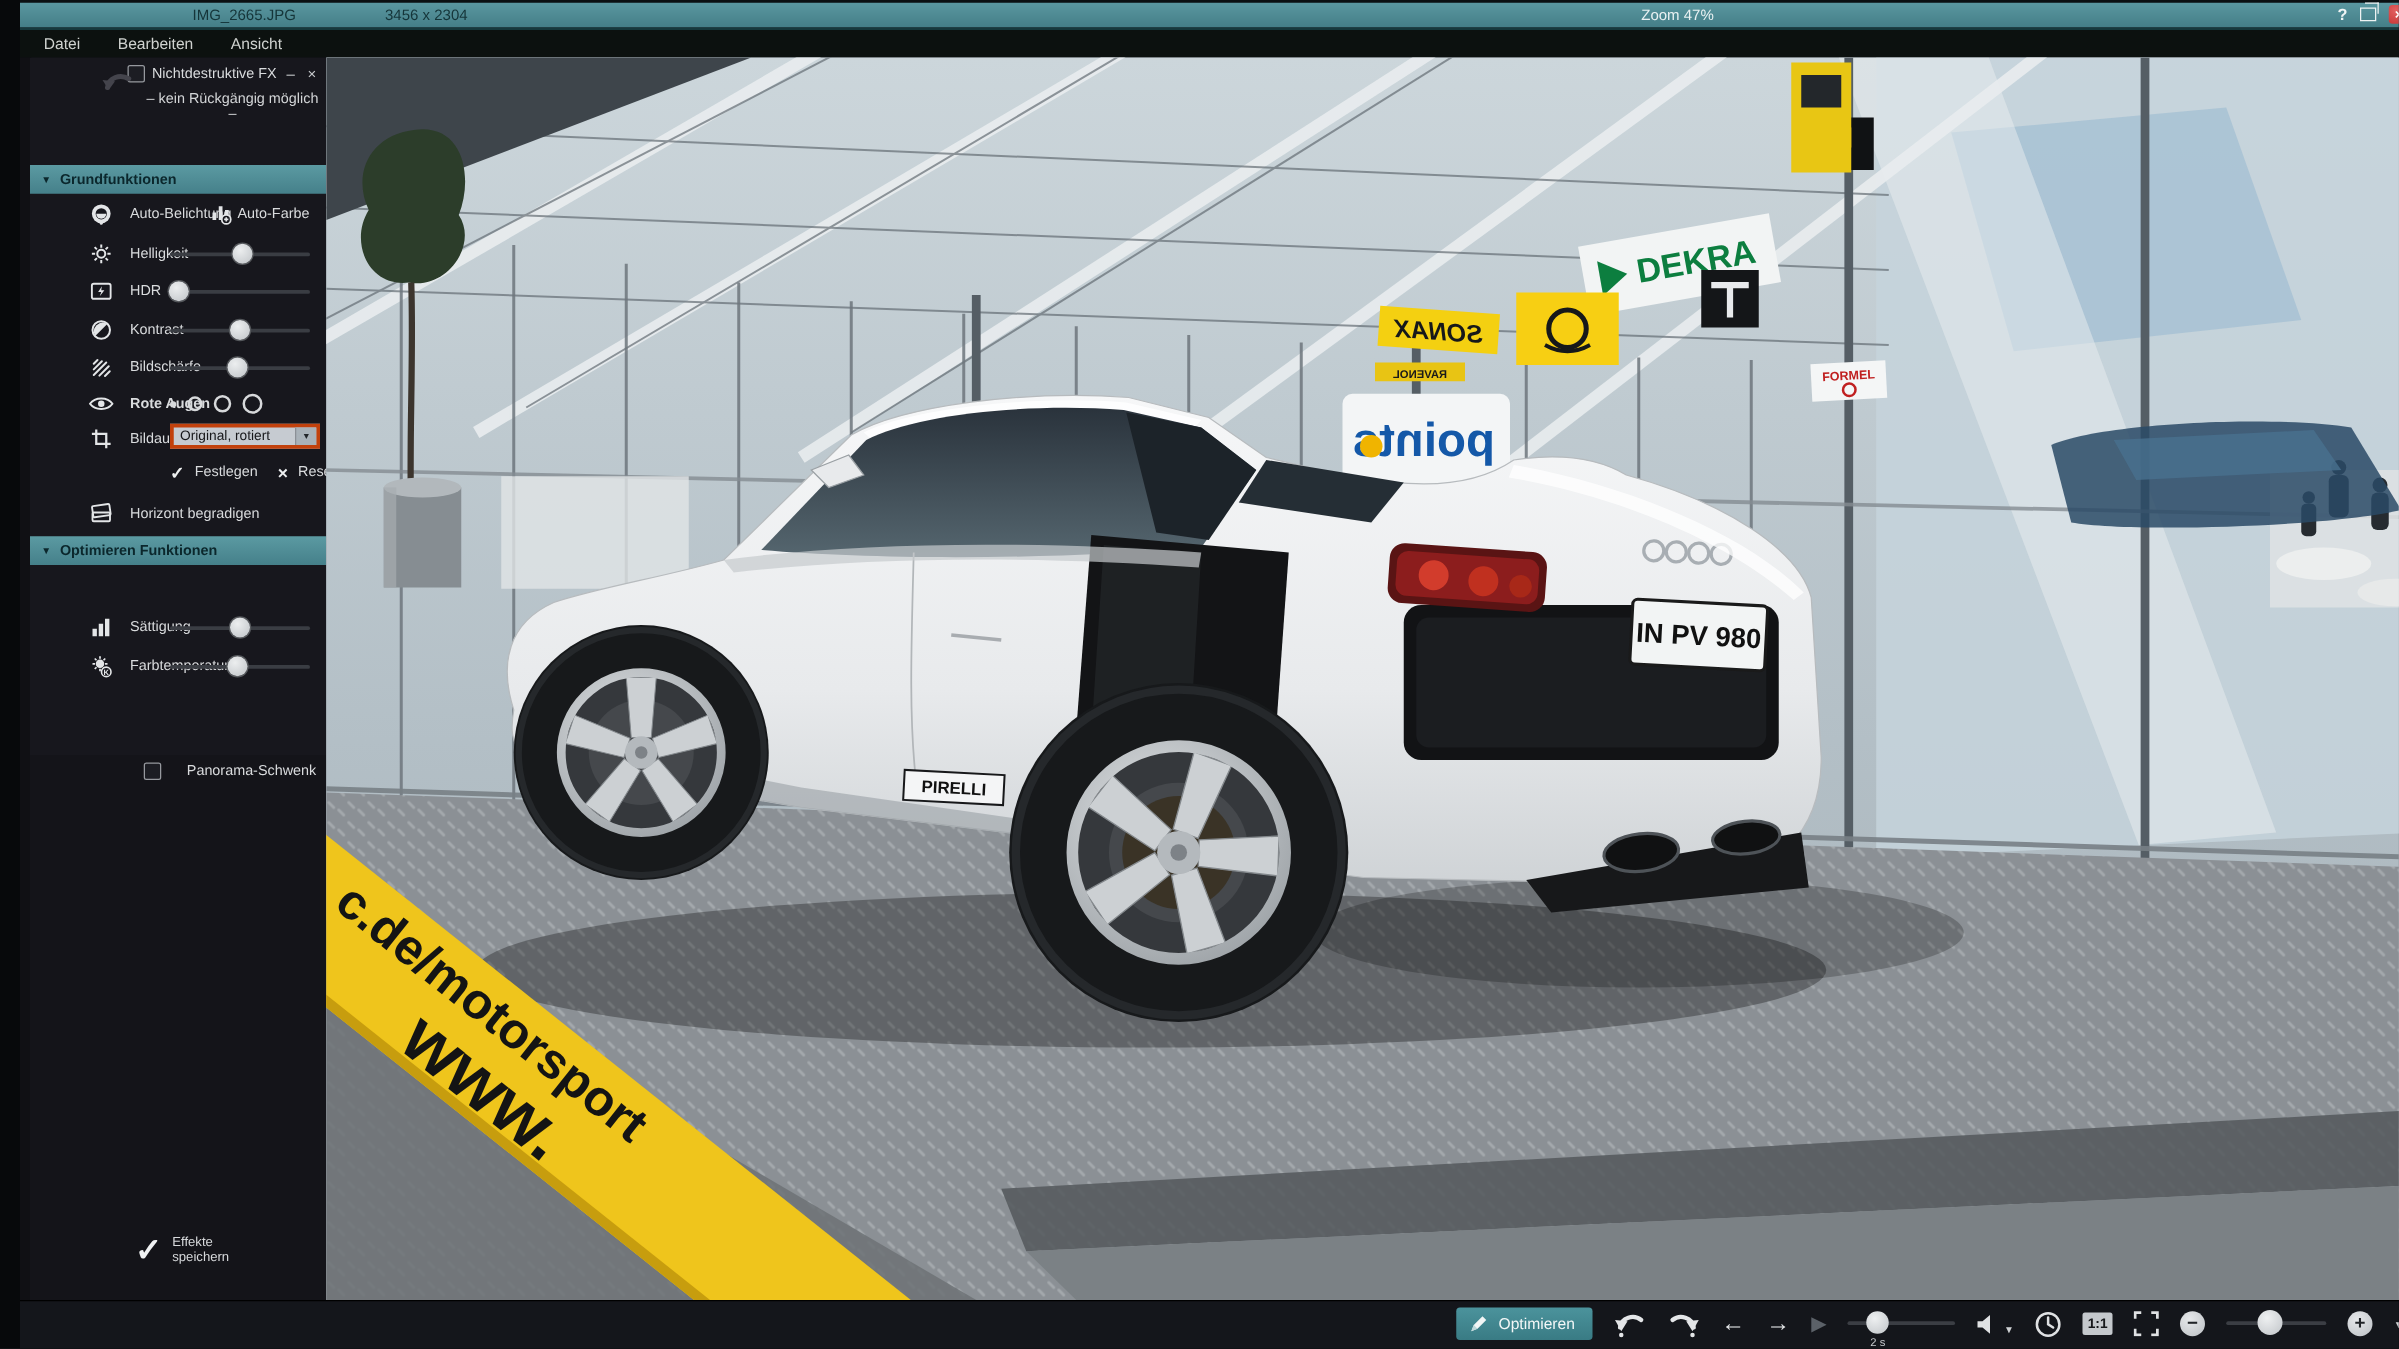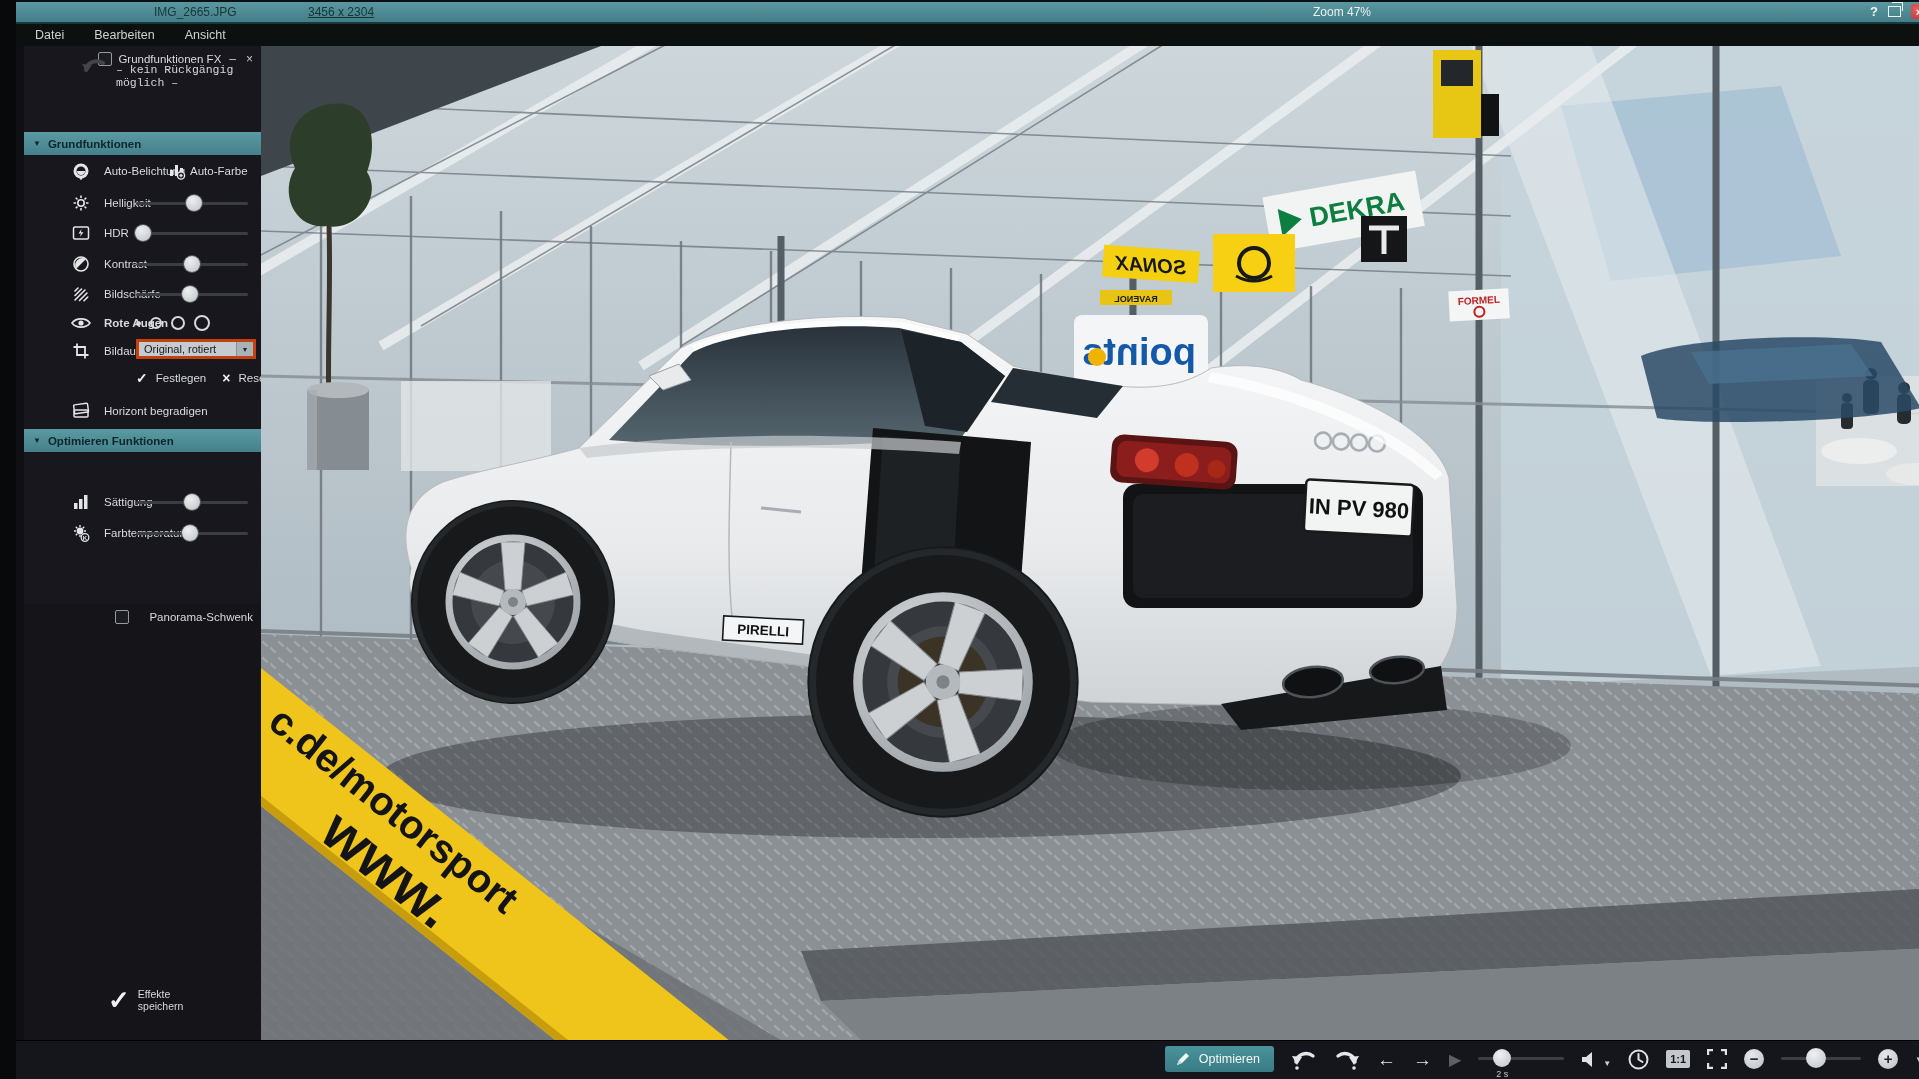--- a/index.html
+++ b/index.html
@@ -5,42 +5,42 @@
   html,body{margin:0;padding:0;background:#07090b;}
   .app{position:relative;width:1919px;height:1079px;overflow:hidden;
        font-family:"Liberation Sans",sans-serif;background:#0b0d10;margin-left:16px;
        -webkit-font-smoothing:antialiased;}
   
   .titlebar{position:absolute;left:0;top:0;width:1919px;height:24px;
     background:linear-gradient(#5a97a0,#447e87);
     border-top:2px solid #0b1012;border-bottom:2px solid #16393d;box-sizing:border-box;}
   .titlebar .cell{position:absolute;top:3px;font-size:12px;color:#153539;}
   .tb-file{left:138px;}
-  .tb-dims{left:292px;text-decoration:underline;}
+  .tb-dims{left:292px;}
   .tb-zoom{left:1297px;color:#e9f1f2 !important;}
   .tb-right{position:absolute;right:8px;top:2px;display:flex;align-items:center;gap:10px;}
   .tb-help{color:#f0f5f5;font-size:13px;font-weight:bold;cursor:default;}
   .tb-restore{width:11px;height:9px;border:1.5px solid #eef3f3;position:relative;background:transparent;}
   .tb-restore:before{content:"";position:absolute;left:3px;top:-5px;width:10px;height:8px;border:1.5px solid #eef3f3;border-bottom:none;border-left:none;}
   .tb-close{width:16px;height:15px;background:radial-gradient(circle at 35% 30%,#e26060,#c23030);
     border-radius:3px;color:#fff;font-size:11px;font-weight:bold;display:flex;align-items:center;justify-content:center;}
   
   .menubar{position:absolute;left:0;top:24px;width:1919px;height:22px;background:#0c110f;
     display:flex;align-items:center;color:#cfd2cf;font-size:12.5px;}
   .menubar .mi{padding:0 15px;}
   .menubar .mi:first-child{margin-left:4px;}
   
   .edge{position:absolute;left:0;top:46px;width:8px;height:994px;background:#101014;border-right:1px solid #000;}
   .panel{position:absolute;left:8px;top:46px;width:237px;height:994px;background:#17171d;color:#d9dbdd;font-size:11.5px;}
   .panel .lower{position:absolute;left:0;top:558px;width:237px;height:436px;background:#141419;}
   .fxrow{position:absolute;top:6px;right:6px;display:flex;align-items:center;gap:6px;}
   .cb{width:12px;height:12px;border:1px solid #96999e;background:#1c1d23;border-radius:2px;}
   .winglyph{color:#c7cacd;font-size:12px;line-height:12px;padding:0 2px;}
   .undo-big{position:absolute;left:56px;top:8px;}
-  .undo-note{position:absolute;left:92px;top:17px;width:140px;color:#d3d5d7;font-family:Liberation Mono, monospace;}
+  .undo-note{position:absolute;left:92px;top:27px;width:140px;text-align:center;color:#d3d5d7;}
   .sect{position:absolute;left:0;width:237px;height:23px;display:flex;align-items:center;gap:7px;
     background:linear-gradient(#5b9aa2,#45808a);color:#0b272c;font-weight:bold;padding-left:9px;box-sizing:border-box;}
   .sect .tri{font-size:8px;}
   .row{position:absolute;left:0;width:237px;height:24px;display:flex;align-items:center;}
   .row .ic{position:absolute;left:46px;width:22px;display:flex;justify-content:center;}
   .row .lb{position:absolute;left:80px;white-space:nowrap;}
   .slider{position:absolute;left:112px;top:1px;width:112px;height:22px;}
   .slider .track{position:absolute;left:0;right:0;top:10px;height:3px;background:#3a3d43;border-radius:2px;}
   .slider .knob{position:absolute;top:3px;width:16px;height:16px;border-radius:50%;
     background:radial-gradient(circle at 38% 32%,#eceeef,#bfc3c7);box-shadow:0 0 0 1px #55585c;left:calc(var(--p) - 8px);}
@@ -104,21 +104,21 @@
     <div class="mi">Ansicht</div>
   </div>
 
   <div class="edge"></div>
 
   <div class="panel">
     <div class="lower"></div>
 
     <div class="fxrow">
       <div class="cb"></div>
-      <span>Grundfunktionen FX</span>
+      <span>Nichtdestruktive FX</span>
       <span class="winglyph">–</span>
       <span class="winglyph">×</span>
     </div>
 
     <div class="undo-big">
       <svg width="30" height="26" viewBox="0 0 30 26">
           <path d="M6 16 C7 8 16 5 23 9" fill="none" stroke="#44444c" stroke-width="4" stroke-linecap="round"></path>
           <path d="M2 10 L7 18 L12 11 Z" fill="#44444c"></path>
         </svg>
     </div>

